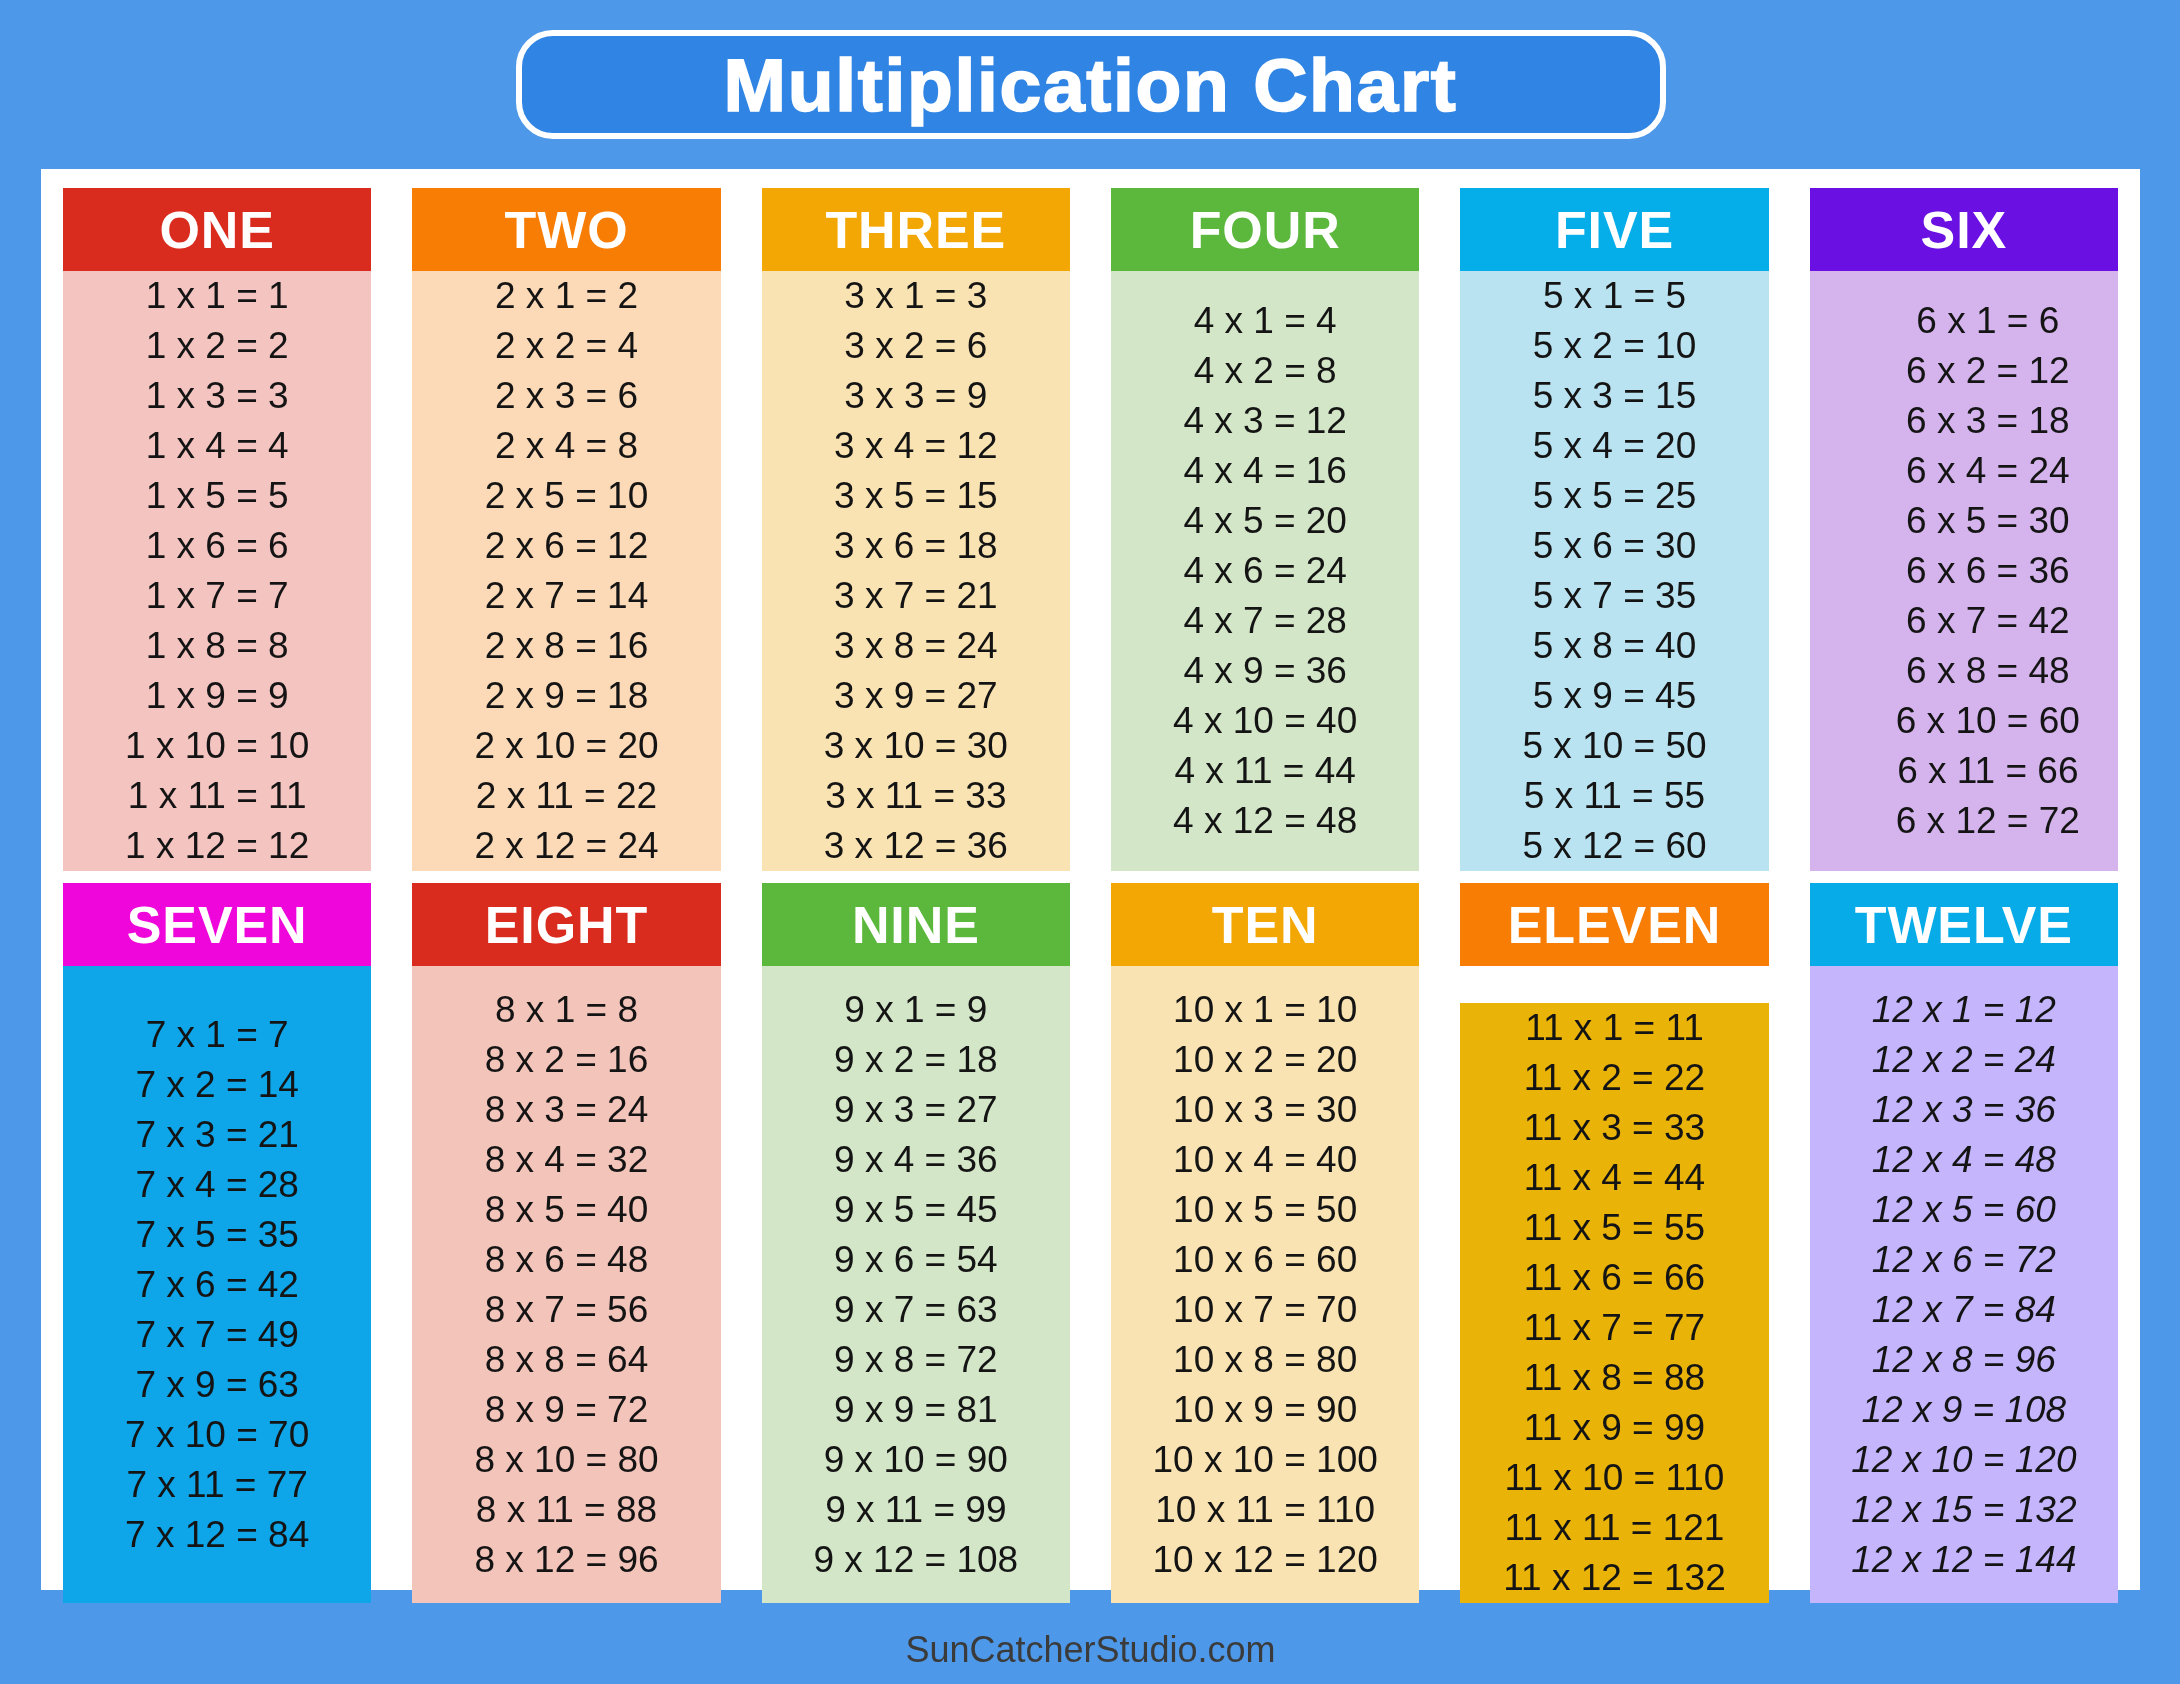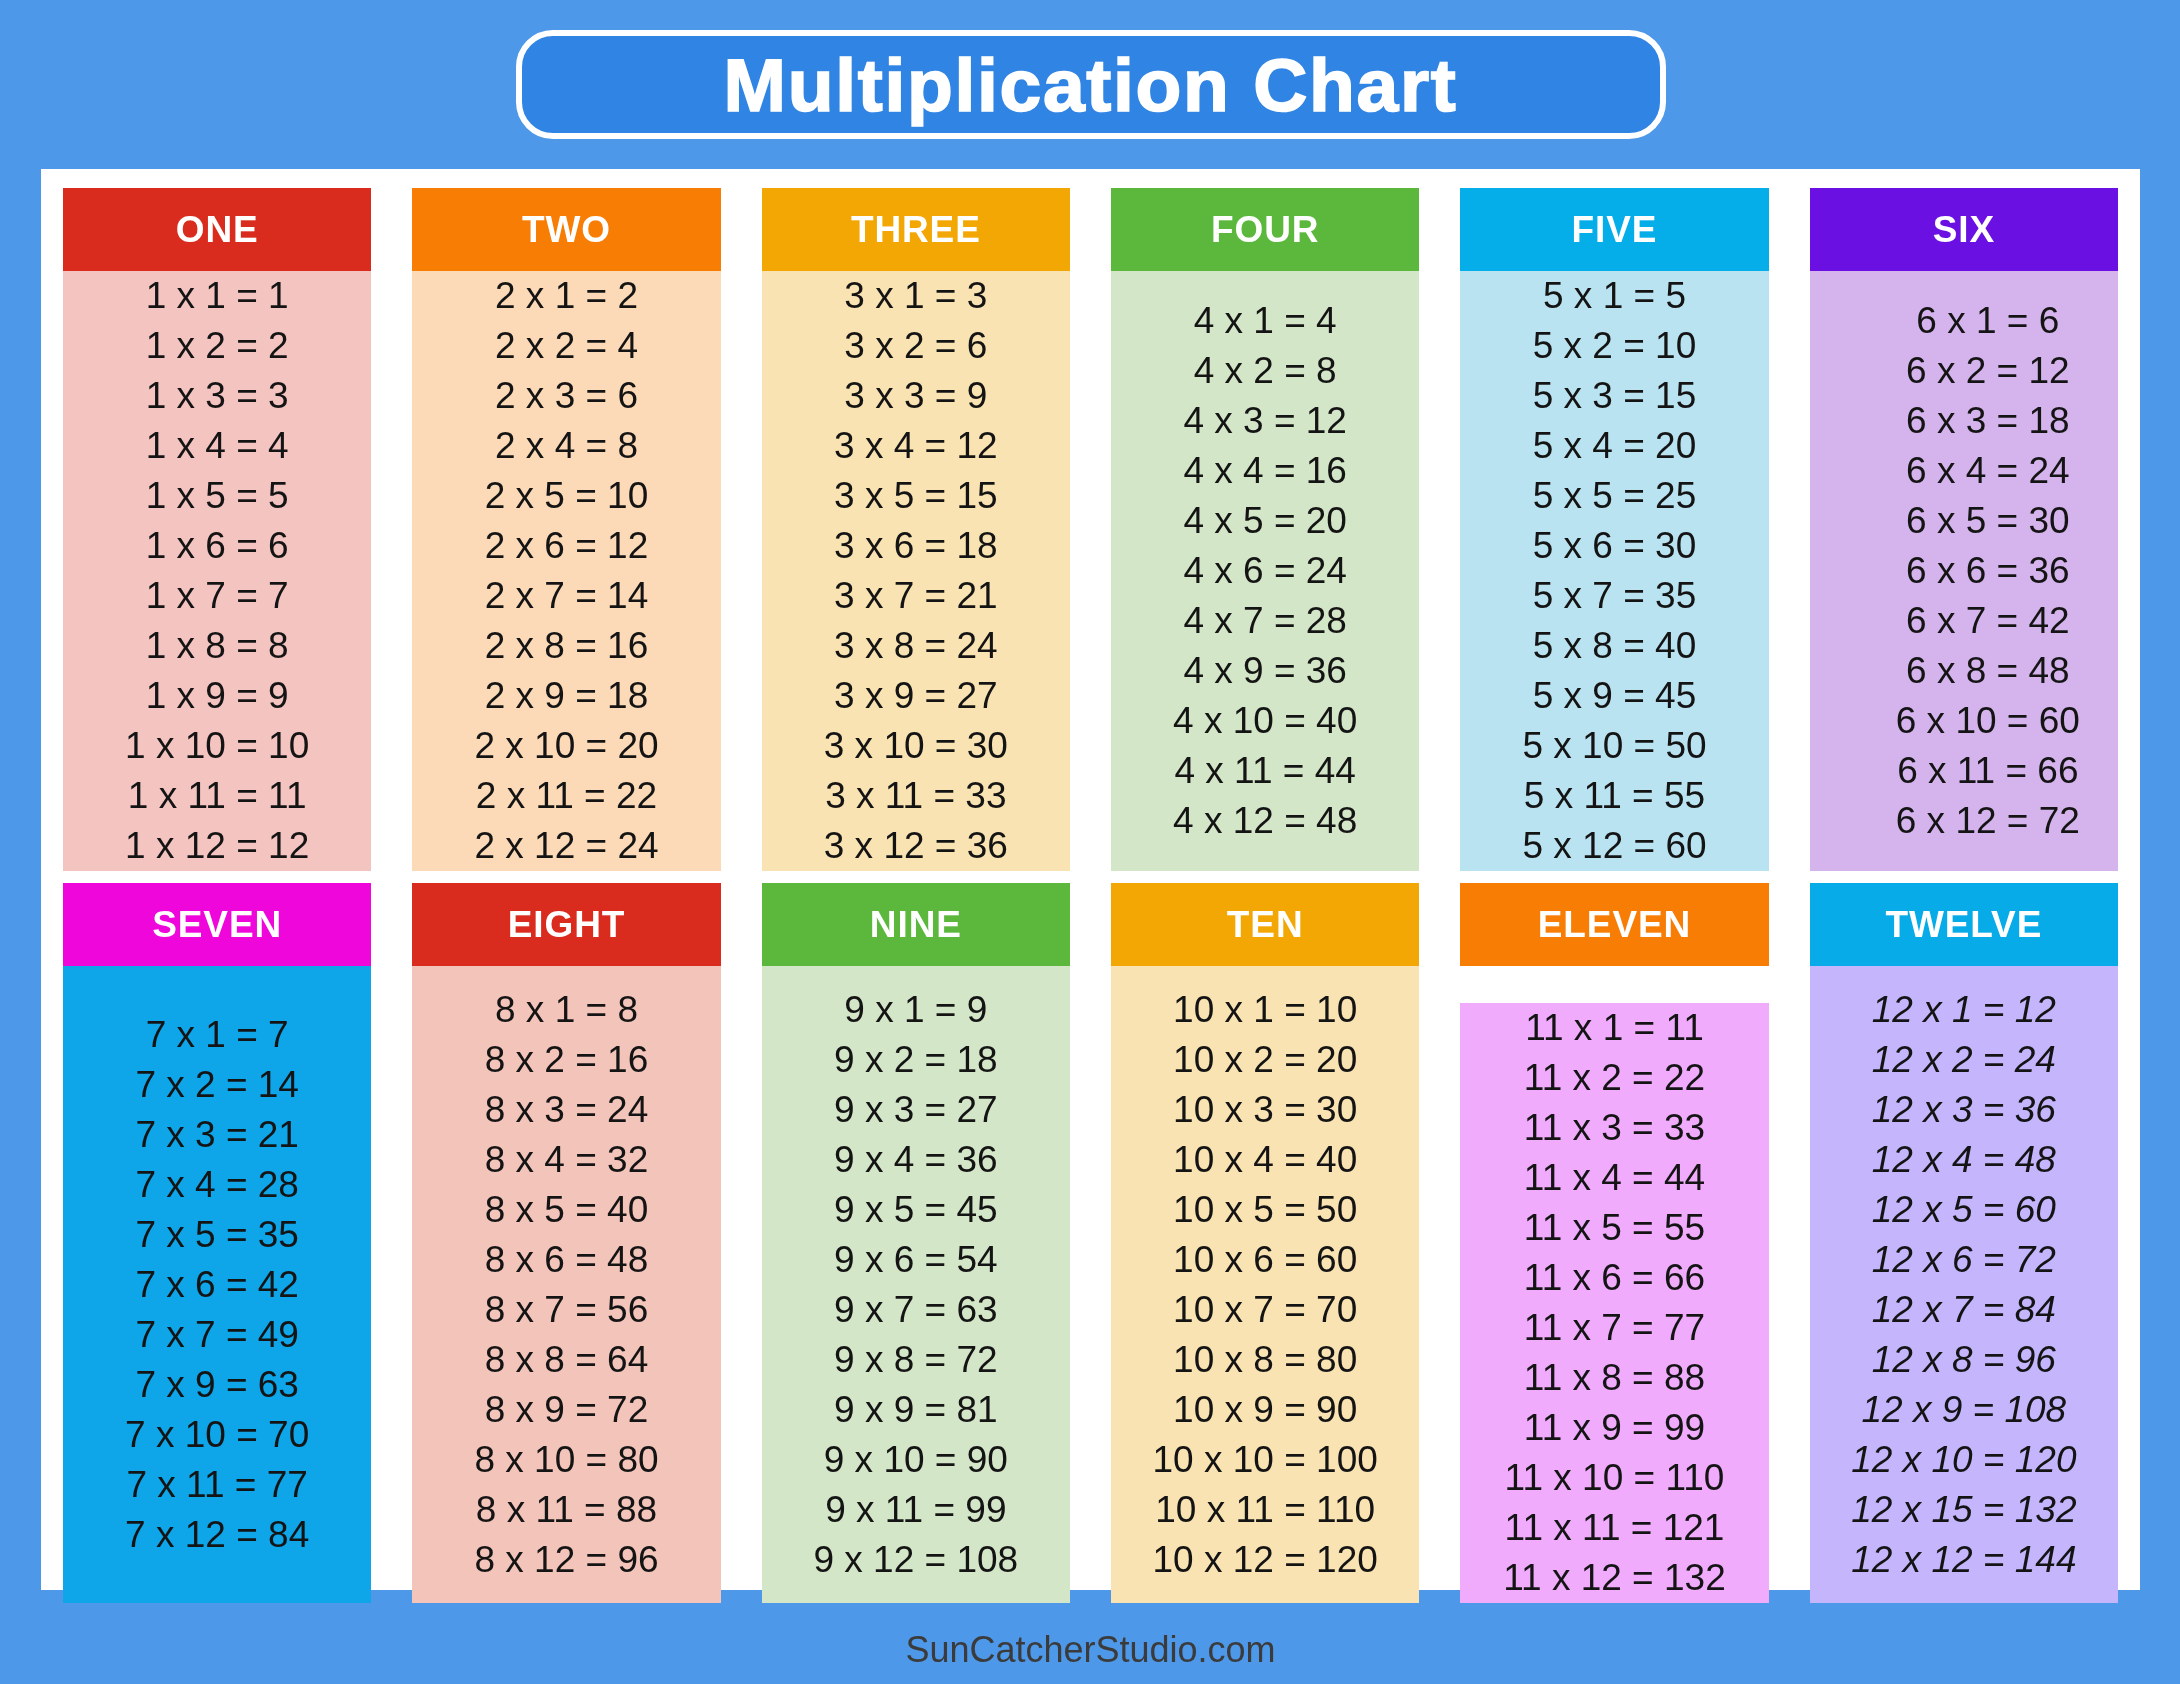--- a/index.html
+++ b/index.html
@@ -41,21 +41,21 @@
     column-gap:41px;
     row-gap:12px;
     width:100%; height:100%;
   }
   .col { display:flex; flex-direction:column; }
   .col-header {
     height:83px;
     flex:0 0 83px;
     display:flex; align-items:center; justify-content:center;
     color:#ffffff;
-    font-size:37px;
+    font-size:52px;
     font-weight:bold;
     letter-spacing:0.9px;
   }
   .col-body {
     flex:1;
     display:flex; flex-direction:column; justify-content:center;
   }
   .fact {
     line-height:50px;
     font-size:37px;
@@ -253,21 +253,21 @@
           <div class="fact">10 x 8 = 80</div>
           <div class="fact">10 x 9 = 90</div>
           <div class="fact">10 x 10 = 100</div>
           <div class="fact">10 x 11 = 110</div>
           <div class="fact">10 x 12 = 120</div>
         </div>
   </div>
 
   <div class="col">
     <div class="col-header" style="background: rgb(248, 125, 4);">ELEVEN</div>
-    <div class="col-body" style="background: #f0abfc; margin-top: 37px;">
+    <div class="col-body" style="background: #eab308; margin-top: 37px;">
           <div class="fact">11 x 1 = 11</div>
           <div class="fact">11 x 2 = 22</div>
           <div class="fact">11 x 3 = 33</div>
           <div class="fact">11 x 4 = 44</div>
           <div class="fact">11 x 5 = 55</div>
           <div class="fact">11 x 6 = 66</div>
           <div class="fact">11 x 7 = 77</div>
           <div class="fact">11 x 8 = 88</div>
           <div class="fact">11 x 9 = 99</div>
           <div class="fact">11 x 10 = 110</div>

